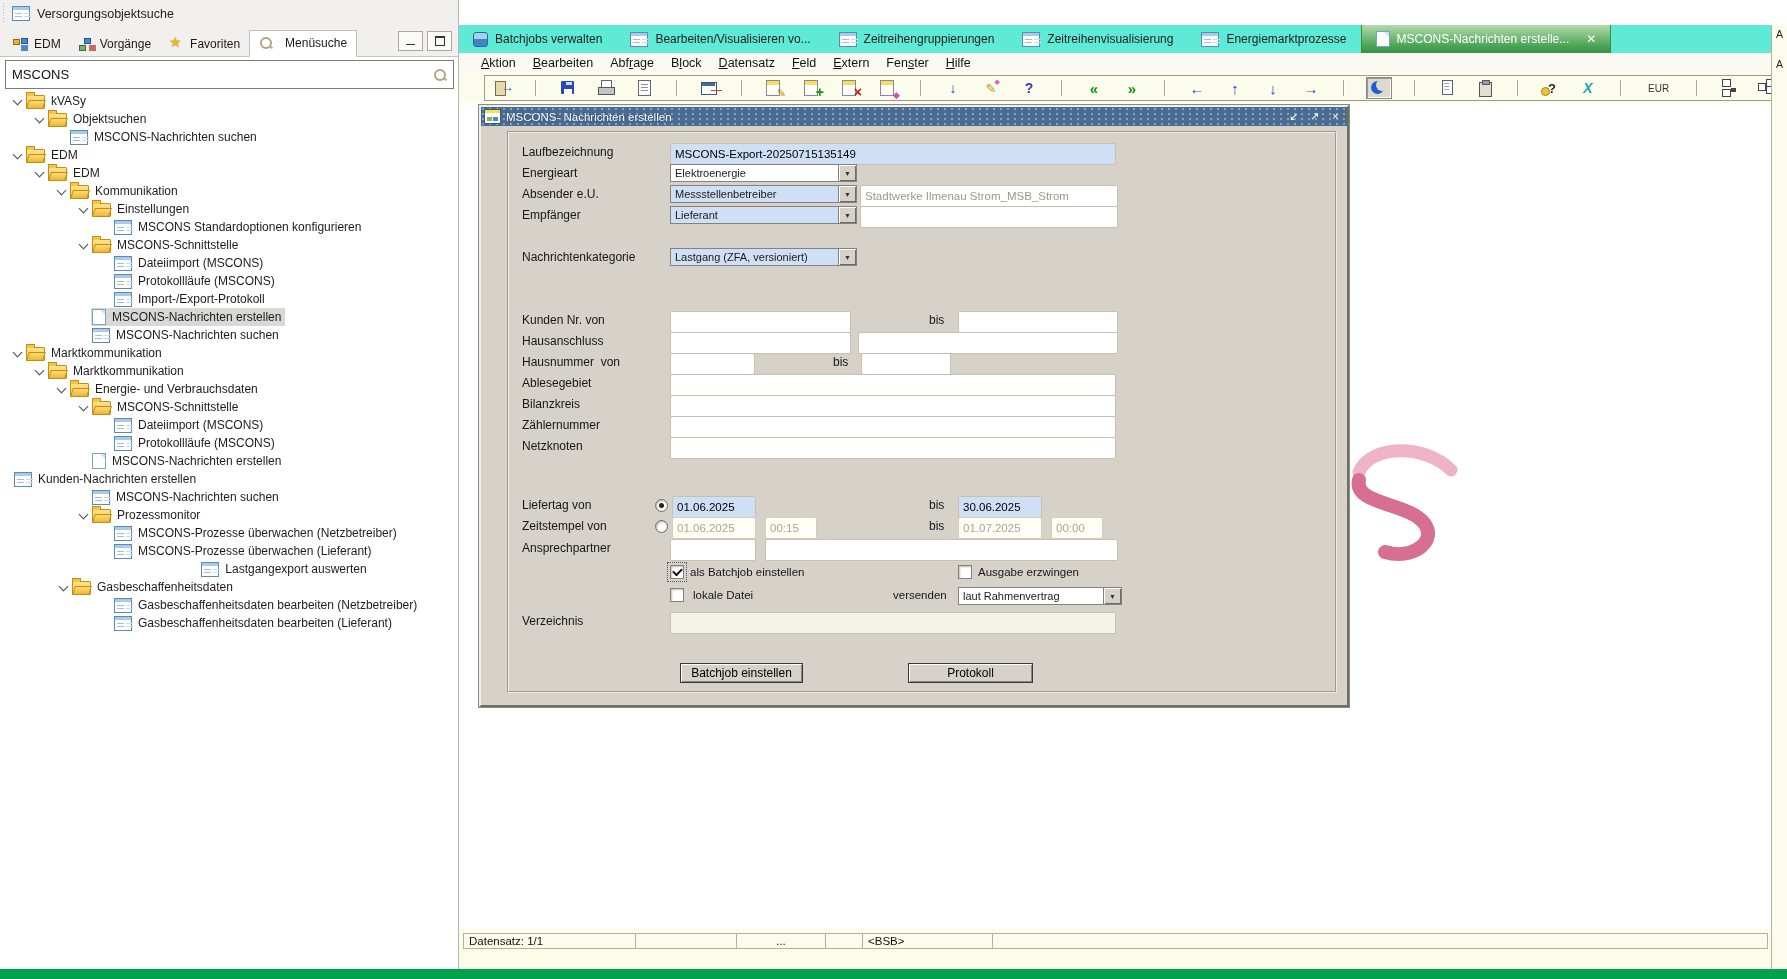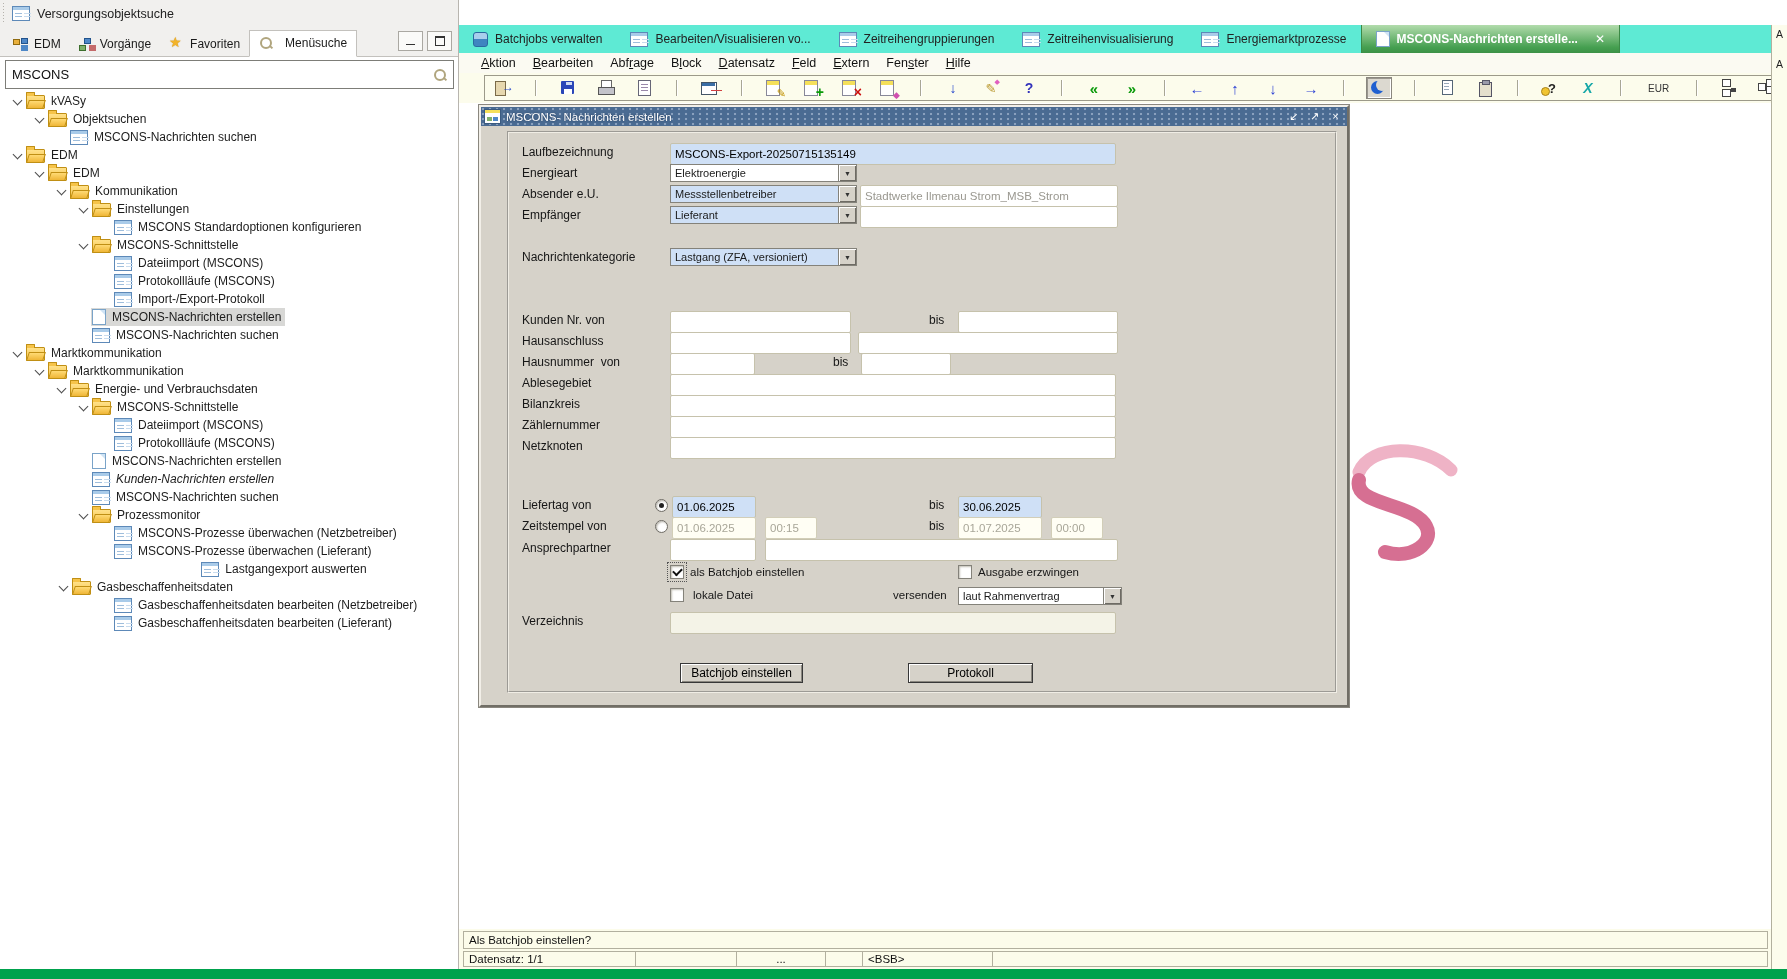--- a/index.html
+++ b/index.html
@@ -49,21 +49,21 @@
   .icon-hierarchy::after{content:"";position:absolute;left:8px;top:0;width:5px;height:4px;background:#4f88c7;border:1px solid #22538c;box-shadow:0 7px 0 0 #4f88c7;}
   .icon-org{position:relative;width:15px;height:13px;}
   .icon-org::before{content:"";position:absolute;left:5px;top:0;width:5px;height:4px;background:#4f88c7;border:1px solid #22538c;}
   .icon-org::after{content:"";position:absolute;left:0;top:7px;width:5px;height:4px;background:#7fb06a;border:1px solid #3c6e2c;box-shadow:10px 0 0 0 #c46a6a;}
   .icon-star{position:relative;width:15px;height:14px;}
   .icon-star::before{content:"★";position:absolute;left:0;top:-3px;font-size:14px;color:#f2b32a;text-shadow:0 0 1px #b87e0a;}
 
   
   #ws-tabbar{position:absolute;left:459px;top:25px;right:15px;height:28px;background:#5eead4;border-bottom:1px solid #aaa8a2;display:flex;align-items:stretch;}
   .ws-tab{display:flex;align-items:center;gap:7px;padding:0 14px;font-size:12px;color:#222;cursor:default;}
-  .ws-tab.active{background:linear-gradient(#b2dcac,#459f50 80%,#3c9147);color:#fff;border-left:1px solid #3c8a46;border-right:1px solid #3c8a46;font-weight:bold;}
+  .ws-tab.active{background:linear-gradient(#b2dcac,#459f50 80%,#3c9147);color:#fff;border-left:1px solid #3c8a46;border-right:1px solid #3c8a46;}
   .ws-close{margin-left:10px;color:#fff;font-size:12px;line-height:1;}
   .icon-cube{width:13px;height:13px;border-radius:3px;background:linear-gradient(#a8cfec 0 45%,#3f85c0 45%);border:1px solid #2a6aa0;}
 
   #menubar{position:absolute;left:459px;top:53px;right:15px;height:20px;background:#fbfaf2;display:flex;align-items:center;gap:17px;padding-left:22px;font-size:12.5px;color:#111;}
   .menu-item{cursor:default;}
 
   #toolbar{position:absolute;left:459px;top:73px;right:15px;height:30px;background:#fcfcec;border-bottom:1px solid #b5b3a3;}
   #tb-frame{position:absolute;left:25px;top:2px;height:24px;display:flex;align-items:center;gap:18px;padding:0 8px;border:1px solid #9c9a8a;border-radius:0;background:#fcfcec;}
   .t-sep{width:1px;height:16px;background:#a8a695;box-shadow:1px 0 0 #fff;margin:0 4px;flex:none;}
   .ti{position:relative;width:20px;height:20px;flex:none;display:flex;align-items:center;justify-content:center;}
@@ -342,21 +342,21 @@
             <span class="tree-label">Protokollläufe (MSCONS)</span>
           </span>
         </div>
         <div class="tree-row" style="padding-left: 78px;">
           <span class="chev-spacer"></span>
           <span class="row-content">
             <span class="ticon2 icon-page"></span>
             <span class="tree-label">MSCONS-Nachrichten erstellen</span>
           </span>
         </div>
-        <div class="tree-row" style="padding-left: 78px; font-style: italic;">
+        <div class="tree-row" style="">
           <span class="chev-spacer"></span>
           <span class="row-content">
             <span class="ticon2 icon-form"></span>
             <span class="tree-label">Kunden-Nachrichten erstellen</span>
           </span>
         </div>
         <div class="tree-row" style="padding-left: 78px;">
           <span class="chev-spacer"></span>
           <span class="row-content">
             <span class="ticon2 icon-form"></span>
@@ -604,21 +604,20 @@
     </div>
 
     <span class="lbl" style="top:507px">Verzeichnis</span>
     <input class="tf pale" style="left: 189px; top: 505px; width: 446px;">
 
     <button class="btn" style="left:199px;top:556px;width:123px">Batchjob einstellen</button>
     <button class="btn" style="left:427px;top:556px;width:125px">Protokoll</button>
   </div>
 
   <div id="statusbar">
-    <div id="st-msg" actable="false">Als Batchjob einstellen?</div>
     <div id="st-cells">
       <div class="st-cell" style="width:173px">Datensatz: 1/1</div>
       <div class="st-cell" style="width:101px"></div>
       <div class="st-cell st-center" style="width:89px">...</div>
       <div class="st-cell" style="width:37px"></div>
       <div class="st-cell" style="width:130px">&lt;BSB&gt;</div>
       <div class="st-cell" style="flex:1"></div>
     </div>
   </div>
 

